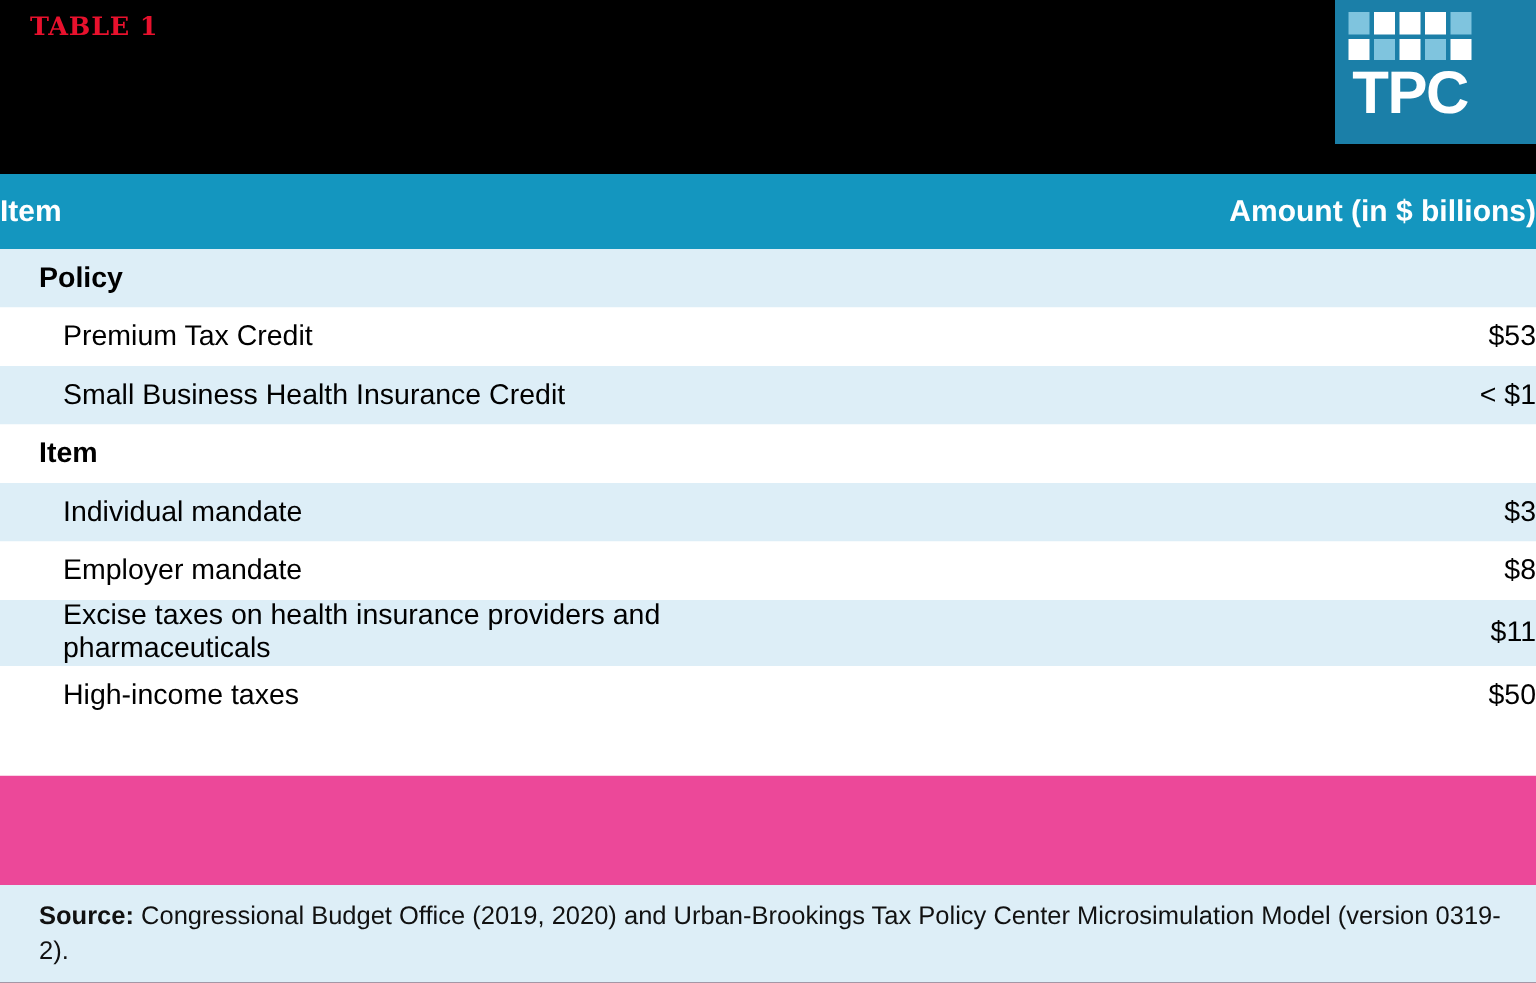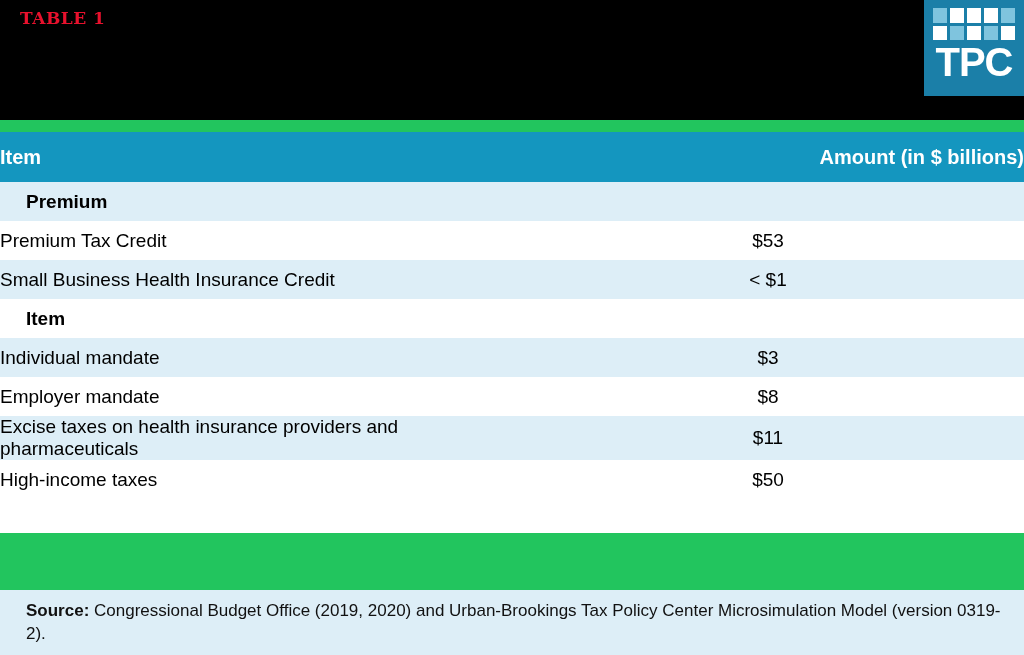--- a/index.html
+++ b/index.html
@@ -11,21 +11,21 @@
     width: 1024px;
     height: 655px;
     overflow: hidden;
     font-family: "Liberation Sans", sans-serif;
   }
 
   .page {
     position: relative;
     width: 1024px;
     height: 655px;
-    background: #22c55e;
+    background: #ec4899;
   }
 
   
   .top-band {
     position: absolute;
     left: 0;
     top: 0;
     width: 1024px;
     height: 120px;
     background: #000000;
@@ -43,20 +43,21 @@
   }
 
   
   .logo {
     position: absolute;
     right: 0px;
     top: 0px;
     width: 100px;
     height: 96px;
     background: #1b7fa8;
+    padding-left: 34px;
   }
   .logo-grid {
     position: absolute;
     left: 9px;
     top: 8px;
     width: 82px;
     height: 32px;
     display: grid;
     grid-template-columns: repeat(5, 1fr);
     grid-template-rows: repeat(2, 1fr);
@@ -79,21 +80,21 @@
     font-weight: bold;
     font-size: 40px;
     letter-spacing: -1px;
     line-height: 44px;
   }
 
   
   .table-wrap {
     position: absolute;
     left: 0;
-    top: 132px;
+    top: 116px;
     width: 1024px;
     background: #ffffff;
   }
   table.data {
     width: 1024px;
     border-collapse: collapse;
     table-layout: fixed;
   }
   table.data th, table.data td {
     padding: 0;
@@ -122,34 +123,35 @@
   tbody td {
     font-size: 19px;
     color: #000000;
     vertical-align: middle;
   }
   td.item {
     text-align: left;
     padding-left: 26px;
   }
   td.amount {
-    text-align: center;
+    text-align: right;
     padding-right: 66px;
     margin-top: 20px;
   }
 
   tr.band-light td { background: #ffffff; }
   tr.band-blue td  { background: #ddeef7; }
 
   tr.group td.item {
     font-weight: bold;
     font-size: 19px;
     padding-left: 26px;
   }
   tr.detail td.item {
+    padding-left: 42px;
   }
   tr.spacer { height: 34px; }
   tr.total td {
     font-weight: bold;
     font-size: 20px;
     height: 44px;
   }
 
   
   .source {
@@ -193,21 +195,21 @@
   <div class="table-wrap">
     <table class="data">
       <thead>
         <tr>
           <th class="col-item">Item</th>
           <th class="col-amount">Amount (in $ billions)</th>
         </tr>
       </thead>
       <tbody id="table-body">
           <tr class="group band-blue">
-            <td class="item">Premium</td>
+            <td class="item">Policy</td>
             <td class="amount"></td>
           </tr>
           <tr class="detail band-light">
             <td class="item">Premium Tax Credit</td>
             <td class="amount">$53</td>
           </tr>
           <tr class="detail band-blue">
             <td class="item">Small Business Health Insurance Credit</td>
             <td class="amount">&lt; $1</td>
           </tr>

